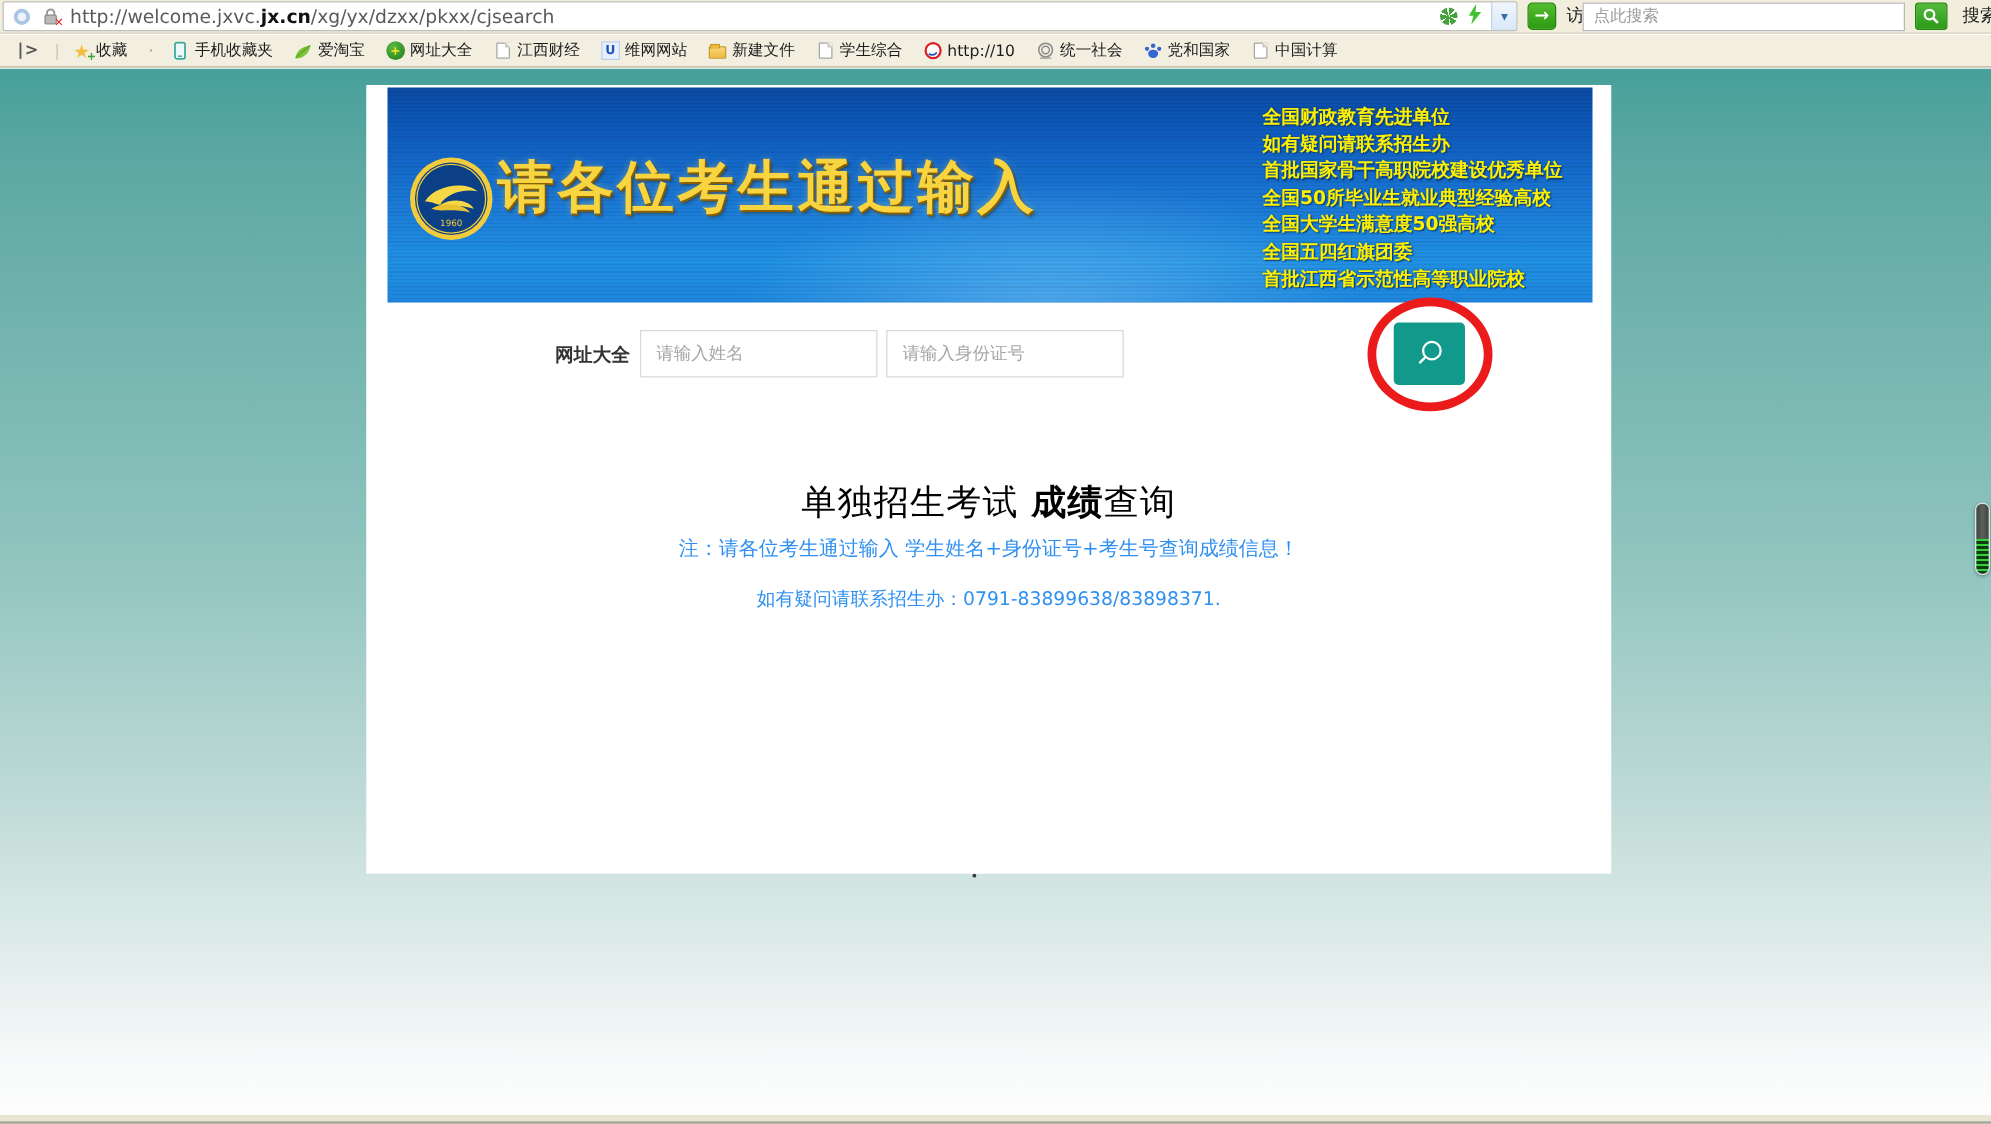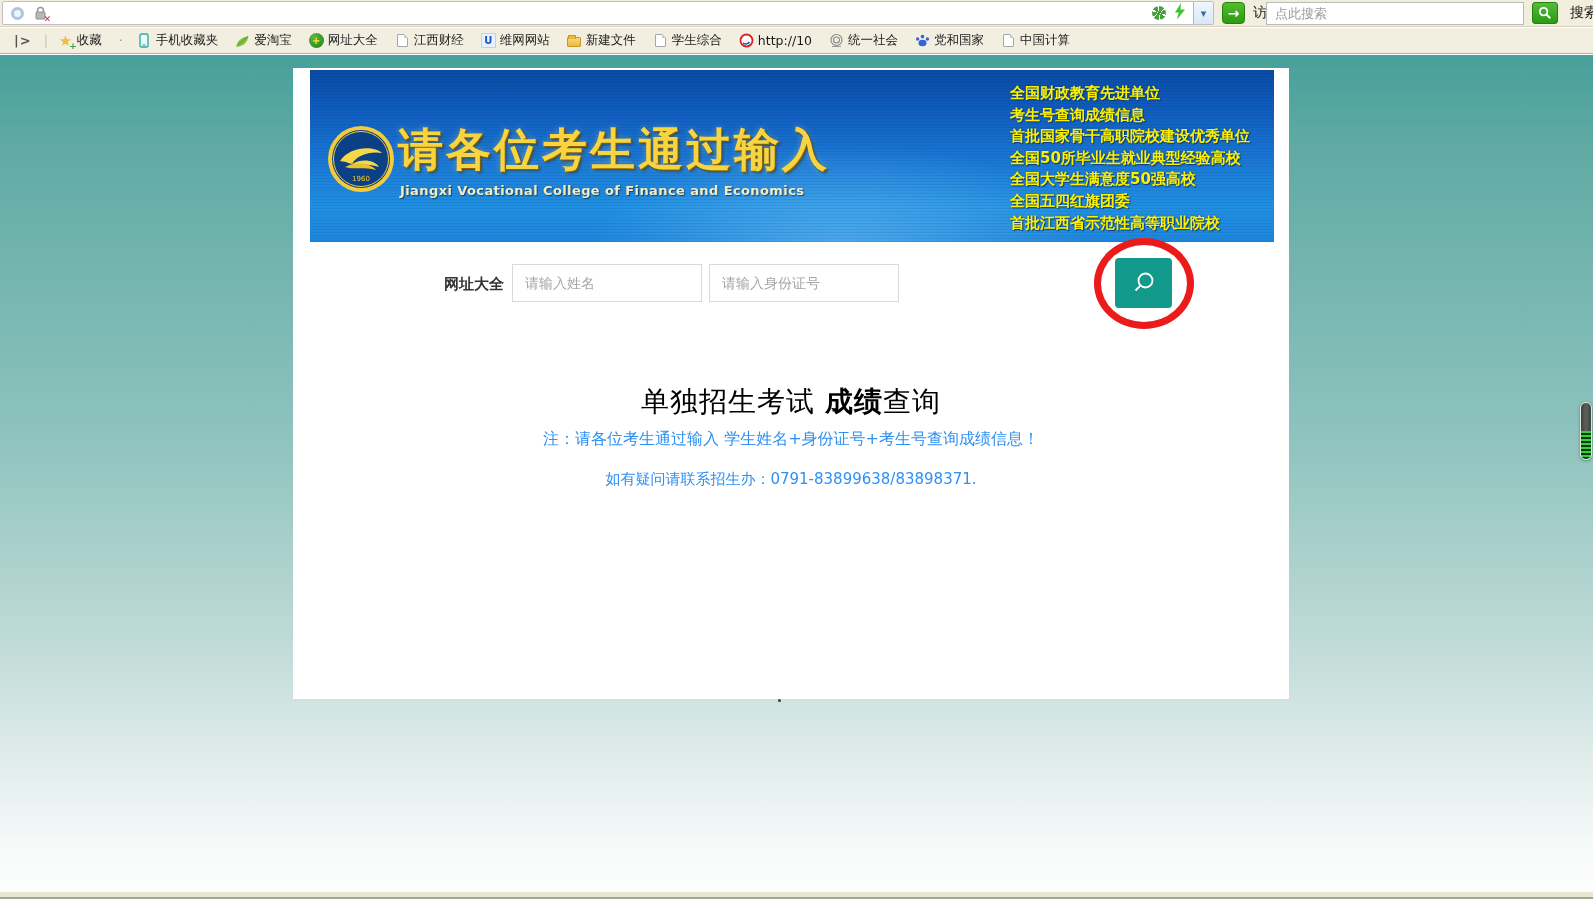--- a/index.html
+++ b/index.html
@@ -129,20 +129,21 @@
 <div class="addr-bar">
   <div class="url-box">
     <span class="favicon-ring"></span>
     <span class="lock-wrap">
       <svg width="15" height="15" viewBox="0 0 15 15">
         <path d="M4.5 6 V4.5 a3 3 0 0 1 6 0 V6" fill="none" stroke="#9a9a9a" stroke-width="1.6"></path>
         <rect x="3" y="6" width="9" height="7" rx="1" fill="#b9b9b9" stroke="#8e8e8e"></rect>
       </svg>
       <span class="lock-x">✕</span>
     </span>
+    <span class="url-text"><span>http://welcome.jxvc.</span><b>jx.cn</b><span>/xg/yx/dzxx/pkxx/cjsearch</span></span>
     <span class="url-right">
       <span class="shutter-icon"></span>
       <span style="margin-right:7px;">
         <svg width="12" height="17" viewBox="0 0 12 17">
             <path d="M7 0 L1 9.5 H4.7 L3 16.5 L11 6.5 H6.4 Z" fill="#3ec32f"></path>
           </svg>
       </span>
       <span class="chev-box">▾</span>
     </span>
   </div>
@@ -268,24 +269,23 @@
     <div class="banner">
       <svg class="logo" viewBox="0 0 68 68">
         <circle cx="34" cy="34" r="33" fill="#f2cc3c"></circle>
         <circle cx="34" cy="34" r="29" fill="#0b3f86"></circle>
         <circle cx="34" cy="34" r="27.5" fill="none" stroke="#f2cc3c" stroke-width="1"></circle>
         <path d="M13 36 C22 22, 46 20, 55 28 C43 26, 30 30, 25 39 C35 33, 48 35, 52 42 C40 38, 26 41, 19 37 Z" fill="#f5d748"></path>
         <path d="M18 42 C28 36, 44 38, 49 45 C38 42, 27 44, 22 43 Z" fill="#e8c12e"></path>
         <text x="34" y="56" text-anchor="middle" font-size="7" fill="#f2cc3c" font-family="DejaVu Sans, sans-serif">1960</text>
       </svg>
       <div class="cn-name">请各位考生通过输入</div>
-      <div class="en-name">Jiangxi Vocational College of Finance and Economics</div>
       <div class="honors">
         <div>全国财政教育先进单位</div>
-        <div>考生号查询成绩信息</div>
+        <div>如有疑问请联系招生办</div>
         <div>首批国家骨干高职院校建设优秀单位</div>
         <div>全国50所毕业生就业典型经验高校</div>
         <div>全国大学生满意度50强高校</div>
         <div>全国五四红旗团委</div>
         <div>首批江西省示范性高等职业院校</div>
       </div>
     </div>
 
     <span class="q-label">网址大全</span>
     <input class="q-input i1" placeholder="请输入姓名" style="">

